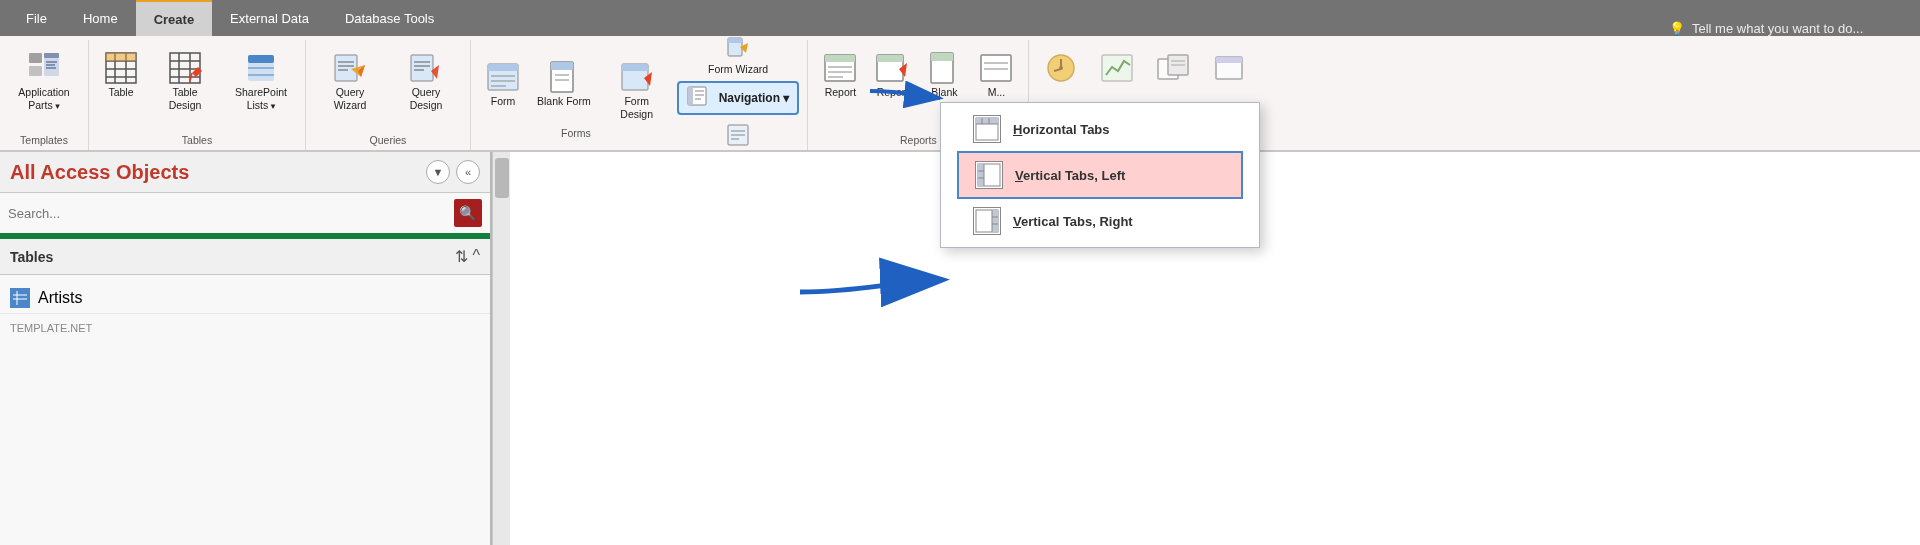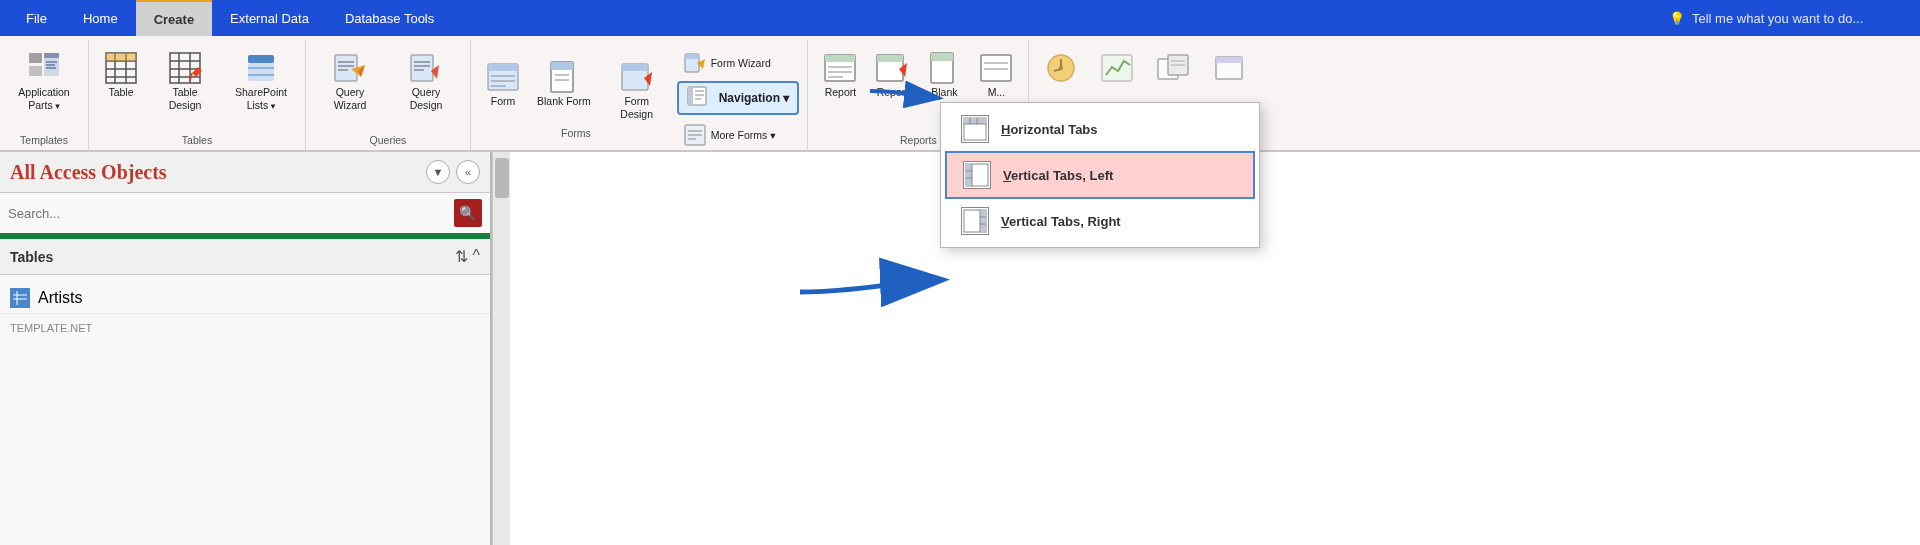--- a/index.html
+++ b/index.html
@@ -1,22 +1,22 @@
 <!DOCTYPE html>
 <html><head>
   <meta charset="utf-8">
   <style>
     * { margin: 0; padding: 0; box-sizing: border-box; }
     body { width: 1920px; height: 545px; overflow: hidden; font-family: 'Segoe UI', Arial, sans-serif; background: #f0f0f0; }
 
     
     .ribbon-tabs {
       display: flex;
-      align-items: center;
-      background: #1d4ed8;
+      align-items: flex-end;
+      background: #737373;
       height: 36px;
       padding: 0 8px;
     }
     .ribbon-tab {
       color: white;
       padding: 8px 18px;
       font-size: 13px;
       cursor: pointer;
       height: 100%;
       display: flex;
@@ -108,21 +108,21 @@
       word-wrap: break-word;
     }
     .ribbon-btn .btn-label.with-arrow::after {
       content: ' ▾';
       font-size: 9px;
     }
 
     
     .ribbon-btn-sm {
       display: flex;
-      flex-direction: row;
+      flex-direction: column;
       align-items: center;
       cursor: pointer;
       padding: 2px 6px;
       border-radius: 3px;
       gap: 4px;
       min-width: 90px;
     }
     .ribbon-btn-sm .icon-sm {
       width: 24px;
       height: 24px;
@@ -157,21 +157,21 @@
     
     .dropdown-menu {
       position: absolute;
       top: 66px;
       left: 940px;
       width: 320px;
       background: white;
       border: 1px solid #b0b8c8;
       box-shadow: 4px 4px 12px rgba(0,0,0,0.2);
       z-index: 100;
-      padding: 4px 4px;
+      padding: 4px 16px;
     }
     .dropdown-item {
       display: flex;
       align-items: center;
       padding: 8px 16px;
       cursor: pointer;
       gap: 12px;
       font-size: 13px;
       color: #222;
     }
@@ -219,21 +219,20 @@
       align-items: center;
       justify-content: space-between;
       padding: 8px 10px;
       background: #f0f0f0;
       border-bottom: 1px solid #c8c8c8;
     }
     .left-nav-title {
       color: #c0392b;
       font-size: 20px;
       font-weight: 700;
-      font-family: Liberation Serif, serif;
     }
     .left-nav-controls {
       display: flex;
       gap: 6px;
     }
     .left-nav-control {
       width: 24px;
       height: 24px;
       border-radius: 50%;
       border: 1px solid #aaa;

